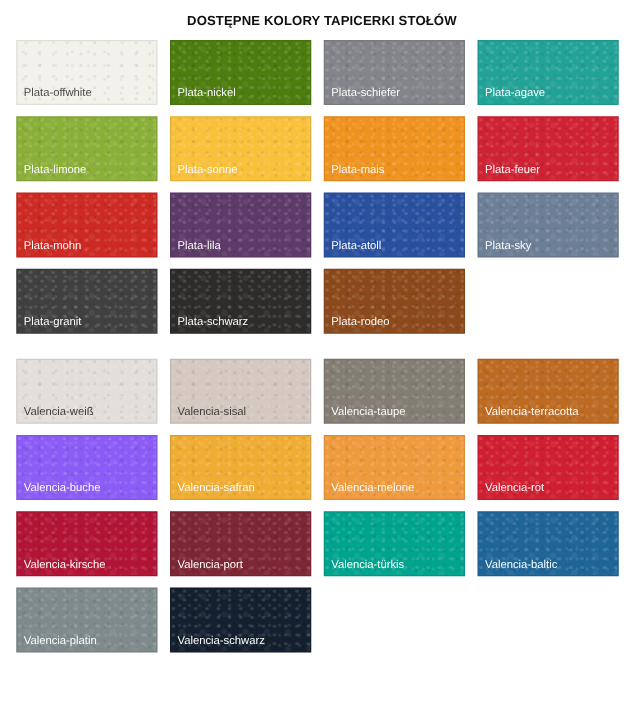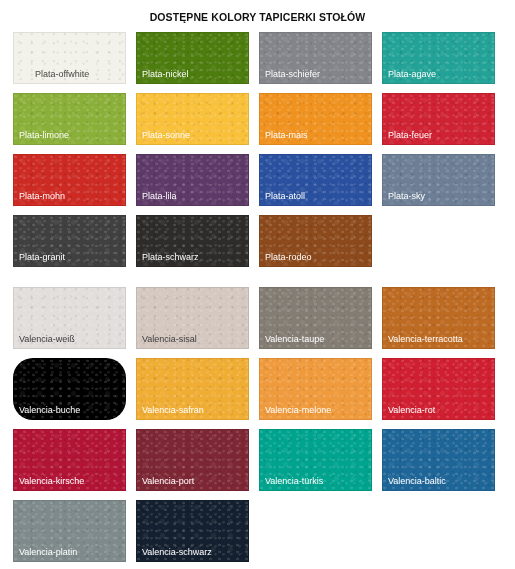--- a/index.html
+++ b/index.html
@@ -81,35 +81,35 @@
     position: absolute;
     left: 5px;
     bottom: 3px;
     font-size: 9px;
     line-height: 11px;
     font-family: "Liberation Sans", sans-serif;
     white-space: nowrap;
     z-index: 3;
   }
   .valencia .swatch {
-    height: 62px;
+    height: 52px;
   }
   #valencia-section .swatch-row { margin-bottom: 9px; }
 </style>
 </head>
 <body>
 
 <div id="page">
 
   <h1 id="page-title">DOSTĘPNE KOLORY TAPICERKI STOŁÓW</h1>
 
   <div class="section plata" id="plata-section">
       <div class="swatch-row">
         <div class="swatch grain" title="Plata-offwhite" style="background: rgb(242, 241, 234);">
-          <span class="swatch-label" style="color: rgb(74, 74, 70); margin-left: 16px;">Plata-offwhite</span>
+          <span class="swatch-label" style="color: rgb(74, 74, 70);">Plata-offwhite</span>
         </div>
         <div class="swatch grain" title="Plata-nickel" style="background: #4d7c0f;">
           <span class="swatch-label" style="color: rgb(255, 255, 255);">Plata-nickel</span>
         </div>
         <div class="swatch grain" title="Plata-schiefer" style="background: rgb(131, 133, 138);">
           <span class="swatch-label" style="color: rgb(255, 255, 255);">Plata-schiefer</span>
         </div>
         <div class="swatch grain" title="Plata-agave" style="background: rgb(35, 163, 151);">
           <span class="swatch-label" style="color: rgb(255, 255, 255);">Plata-agave</span>
         </div>
@@ -164,21 +164,21 @@
           <span class="swatch-label" style="color: rgb(59, 59, 59); margin-top: 10px;">Valencia-sisal</span>
         </div>
         <div class="swatch grain" title="Valencia-taupe" style="background: rgb(131, 125, 116);">
           <span class="swatch-label" style="color: rgb(255, 255, 255);">Valencia-taupe</span>
         </div>
         <div class="swatch grain" title="Valencia-terracotta" style="background: rgb(189, 106, 34);">
           <span class="swatch-label" style="color: rgb(255, 255, 255);">Valencia-terracotta</span>
         </div>
       </div>
       <div class="swatch-row">
-        <div class="swatch grain" title="Valencia-buche" style="background: #000000; border-radius: 20px;">
+        <div class="swatch grain" title="Valencia-buche" style="background: #8b5cf6;">
           <span class="swatch-label" style="color: rgb(255, 255, 255);">Valencia-buche</span>
         </div>
         <div class="swatch grain" title="Valencia-safran" style="background: rgb(240, 173, 52);">
           <span class="swatch-label" style="color: rgb(255, 255, 255);">Valencia-safran</span>
         </div>
         <div class="swatch grain" title="Valencia-melone" style="background: rgb(239, 154, 60);">
           <span class="swatch-label" style="color: rgb(255, 255, 255);">Valencia-melone</span>
         </div>
         <div class="swatch grain" title="Valencia-rot" style="background: rgb(208, 31, 48);">
           <span class="swatch-label" style="color: rgb(255, 255, 255);">Valencia-rot</span>

